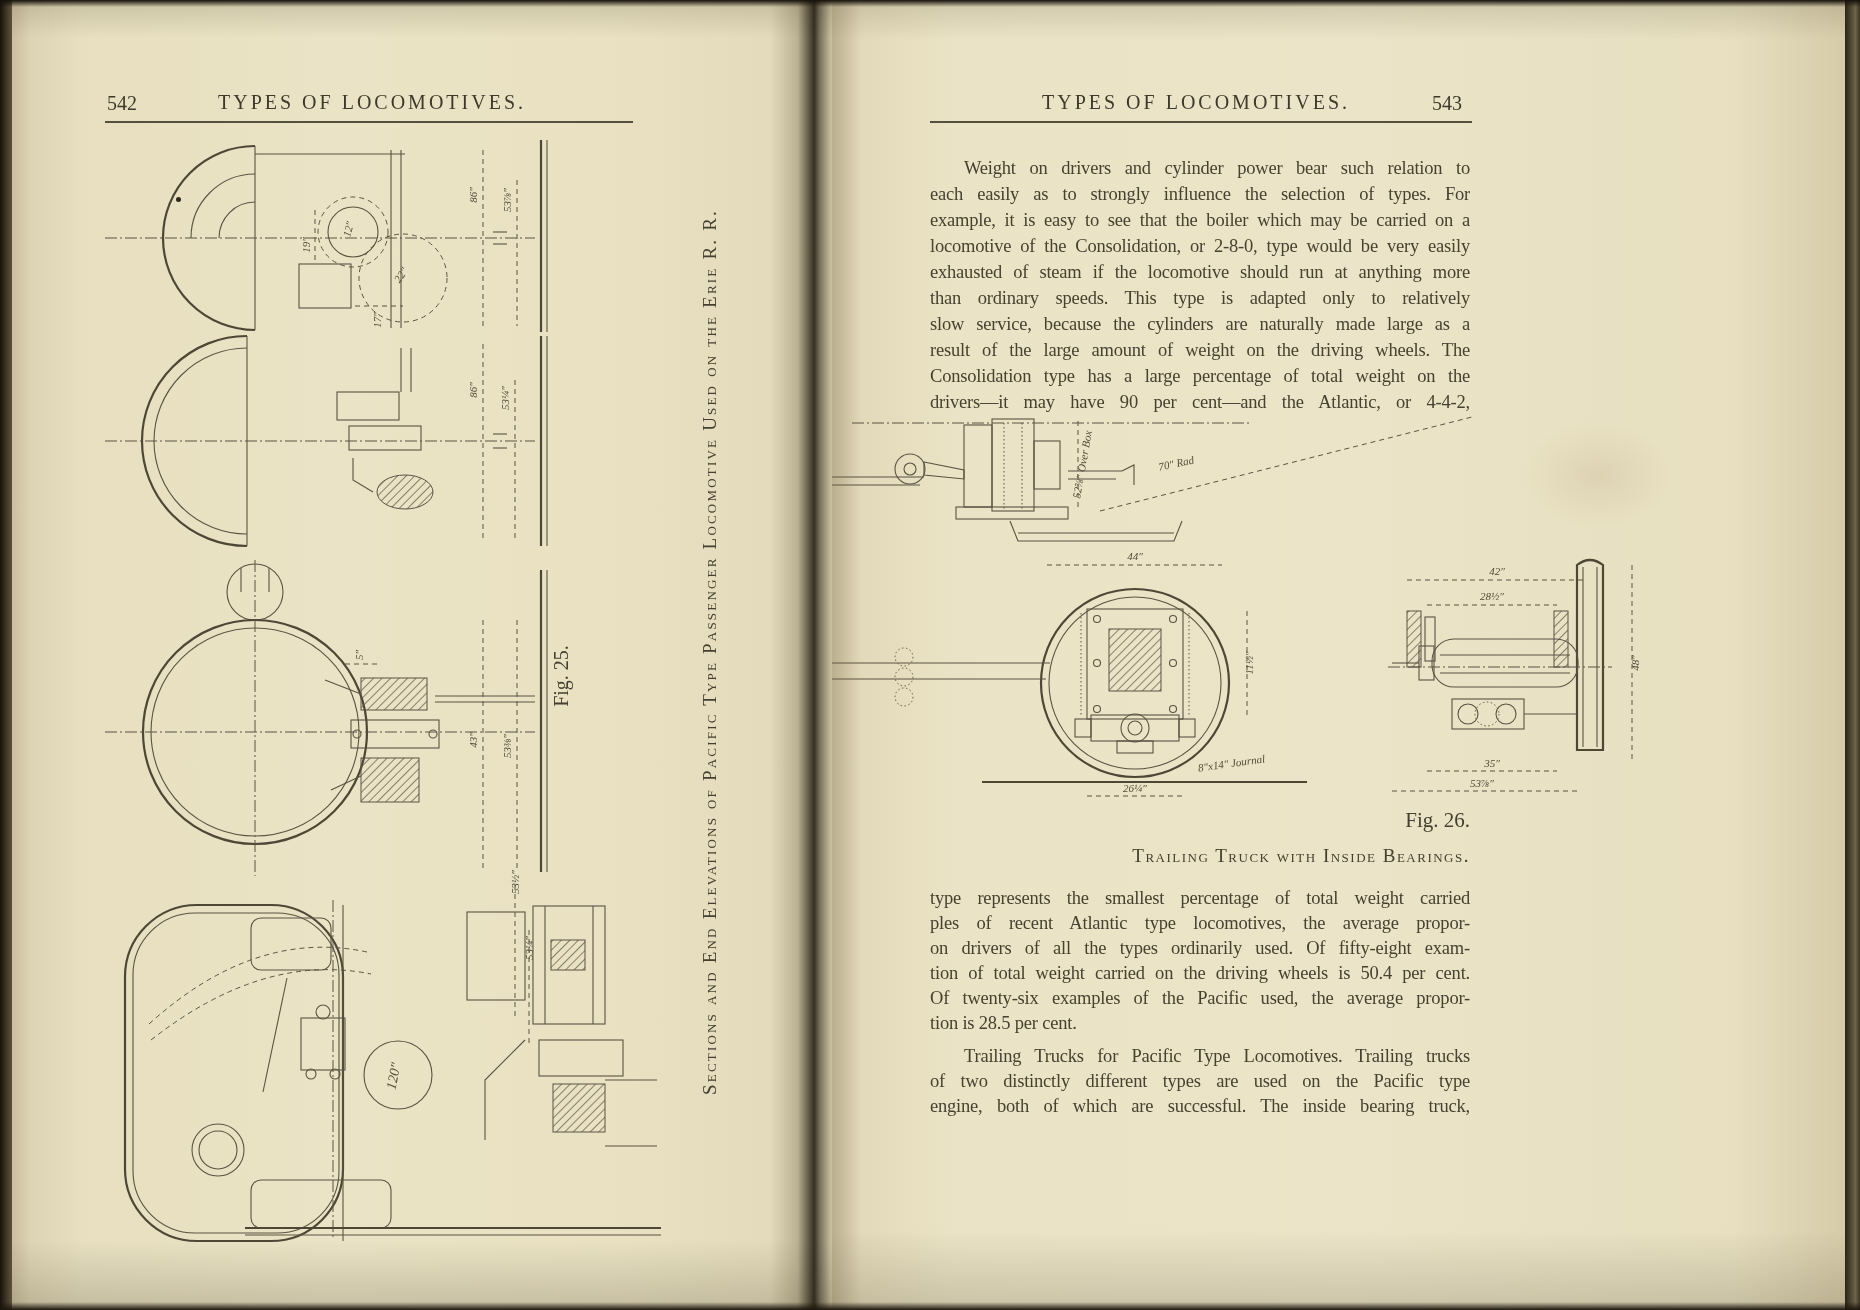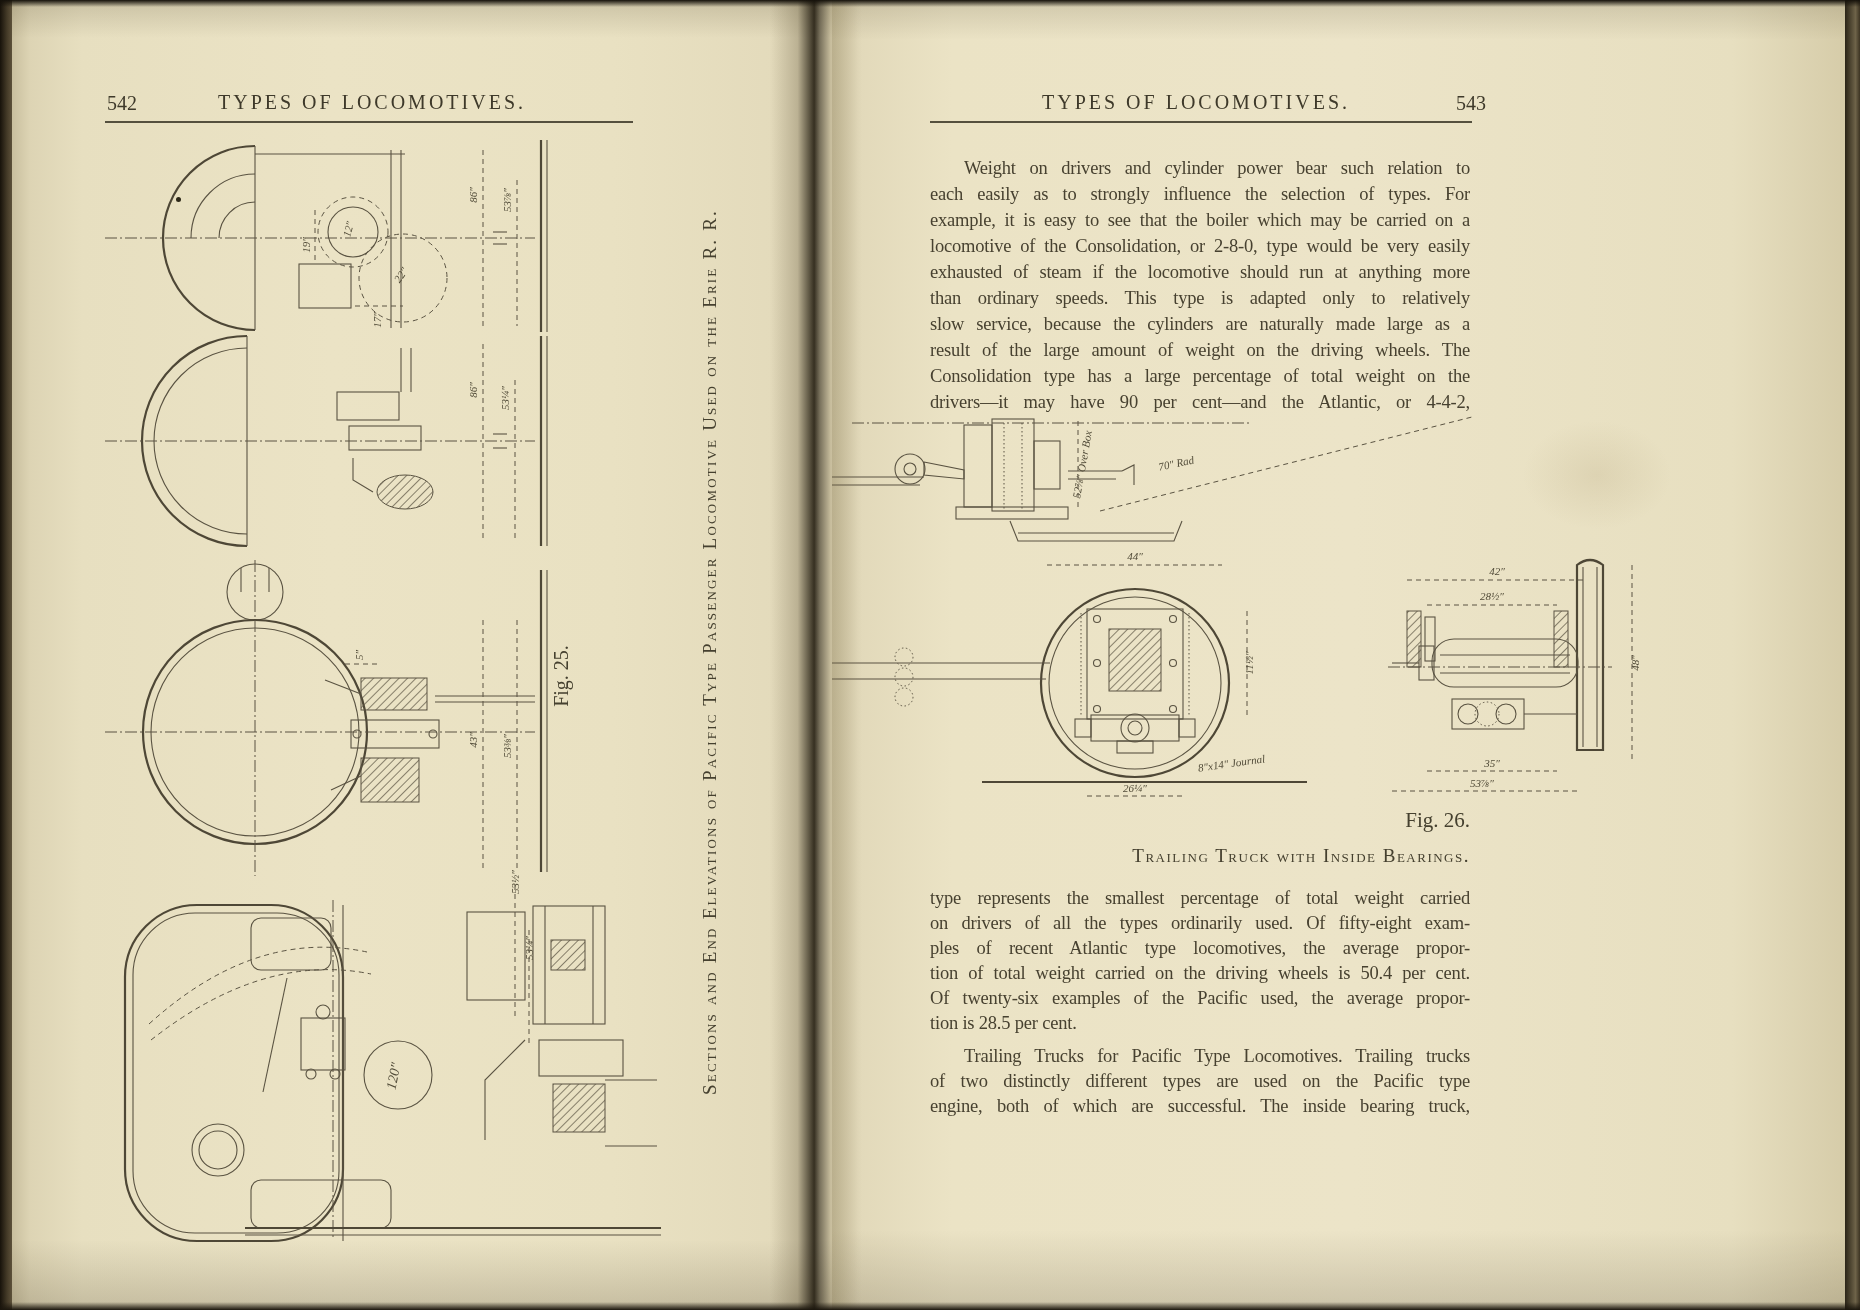--- a/index.html
+++ b/index.html
@@ -193,21 +193,21 @@
         <line class="ln" x1="140" y1="1095" x2="556" y2="1095"></line>
       </g>
     </svg>
 
     <div class="rot fig25">Fig. 25.</div>
     <div class="rot sidecap">Sections and End Elevations of Pacific Type Passenger Locomotive Used on the Erie R. R.</div>
   </div>
 
   <div class="page page-right">
     <div class="runhead" style="left:164px;top:91px;width:400px;text-align:center;">TYPES OF LOCOMOTIVES.</div>
-    <div class="pageno" style="left:584px;top:92px;width:70px;text-align:right;">543</div>
+    <div class="pageno" style="left:560px;top:92px;width:70px;text-align:right;">543</div>
     <div class="rule" style="left:98px;top:121px;width:542px;"></div>
 
     <div class="stain" style="left:690px;top:420px;"></div>
 
     <div class="textcol" style="top:155px;">
       <div class="line indent">Weight on drivers and cylinder power bear such relation to</div>
       <div class="line">each easily as to strongly influence the selection of types. For</div>
       <div class="line">example, it is easy to see that the boiler which may be carried on a</div>
       <div class="line">locomotive of the Consolidation, or 2-8-0, type would be very easily</div>
       <div class="line">exhausted of steam if the locomotive should run at anything more</div>
@@ -307,22 +307,22 @@
         <line class="dsh" x1="800" y1="150" x2="800" y2="345"></line>
         <text class="dim" transform="rotate(-90 807,248)" x="807" y="248" text-anchor="middle">48″</text>
       </g>
     </svg>
 
     <div class="figcap fig" style="top:808px;">Fig. 26.</div>
     <div class="figcap sub" style="top:845px;">Trailing Truck with Inside Bearings.</div>
 
     <div class="textcol p2" style="top:886px;">
       <div class="line">type represents the smallest percentage of total weight carried</div>
+      <div class="line">ples of recent Atlantic type locomotives, the average propor-</div>
       <div class="line">on drivers of all the types ordinarily used. Of fifty-eight exam-</div>
-      <div class="line">ples of recent Atlantic type locomotives, the average propor-</div>
       <div class="line">tion of total weight carried on the driving wheels is 50.4 per cent.</div>
       <div class="line">Of twenty-six examples of the Pacific used, the average propor-</div>
       <div class="line endline">tion is 28.5 per cent.</div>
     </div>
 
     <div class="textcol p3" style="top:1044px;">
       <div class="line indent"><span class="lead">Trailing Trucks for Pacific Type Locomotives.</span> <span>Trailing trucks</span></div>
       <div class="line">of two distinctly different types are used on the Pacific type</div>
       <div class="line">engine, both of which are successful. The inside bearing truck,</div>
     </div>

